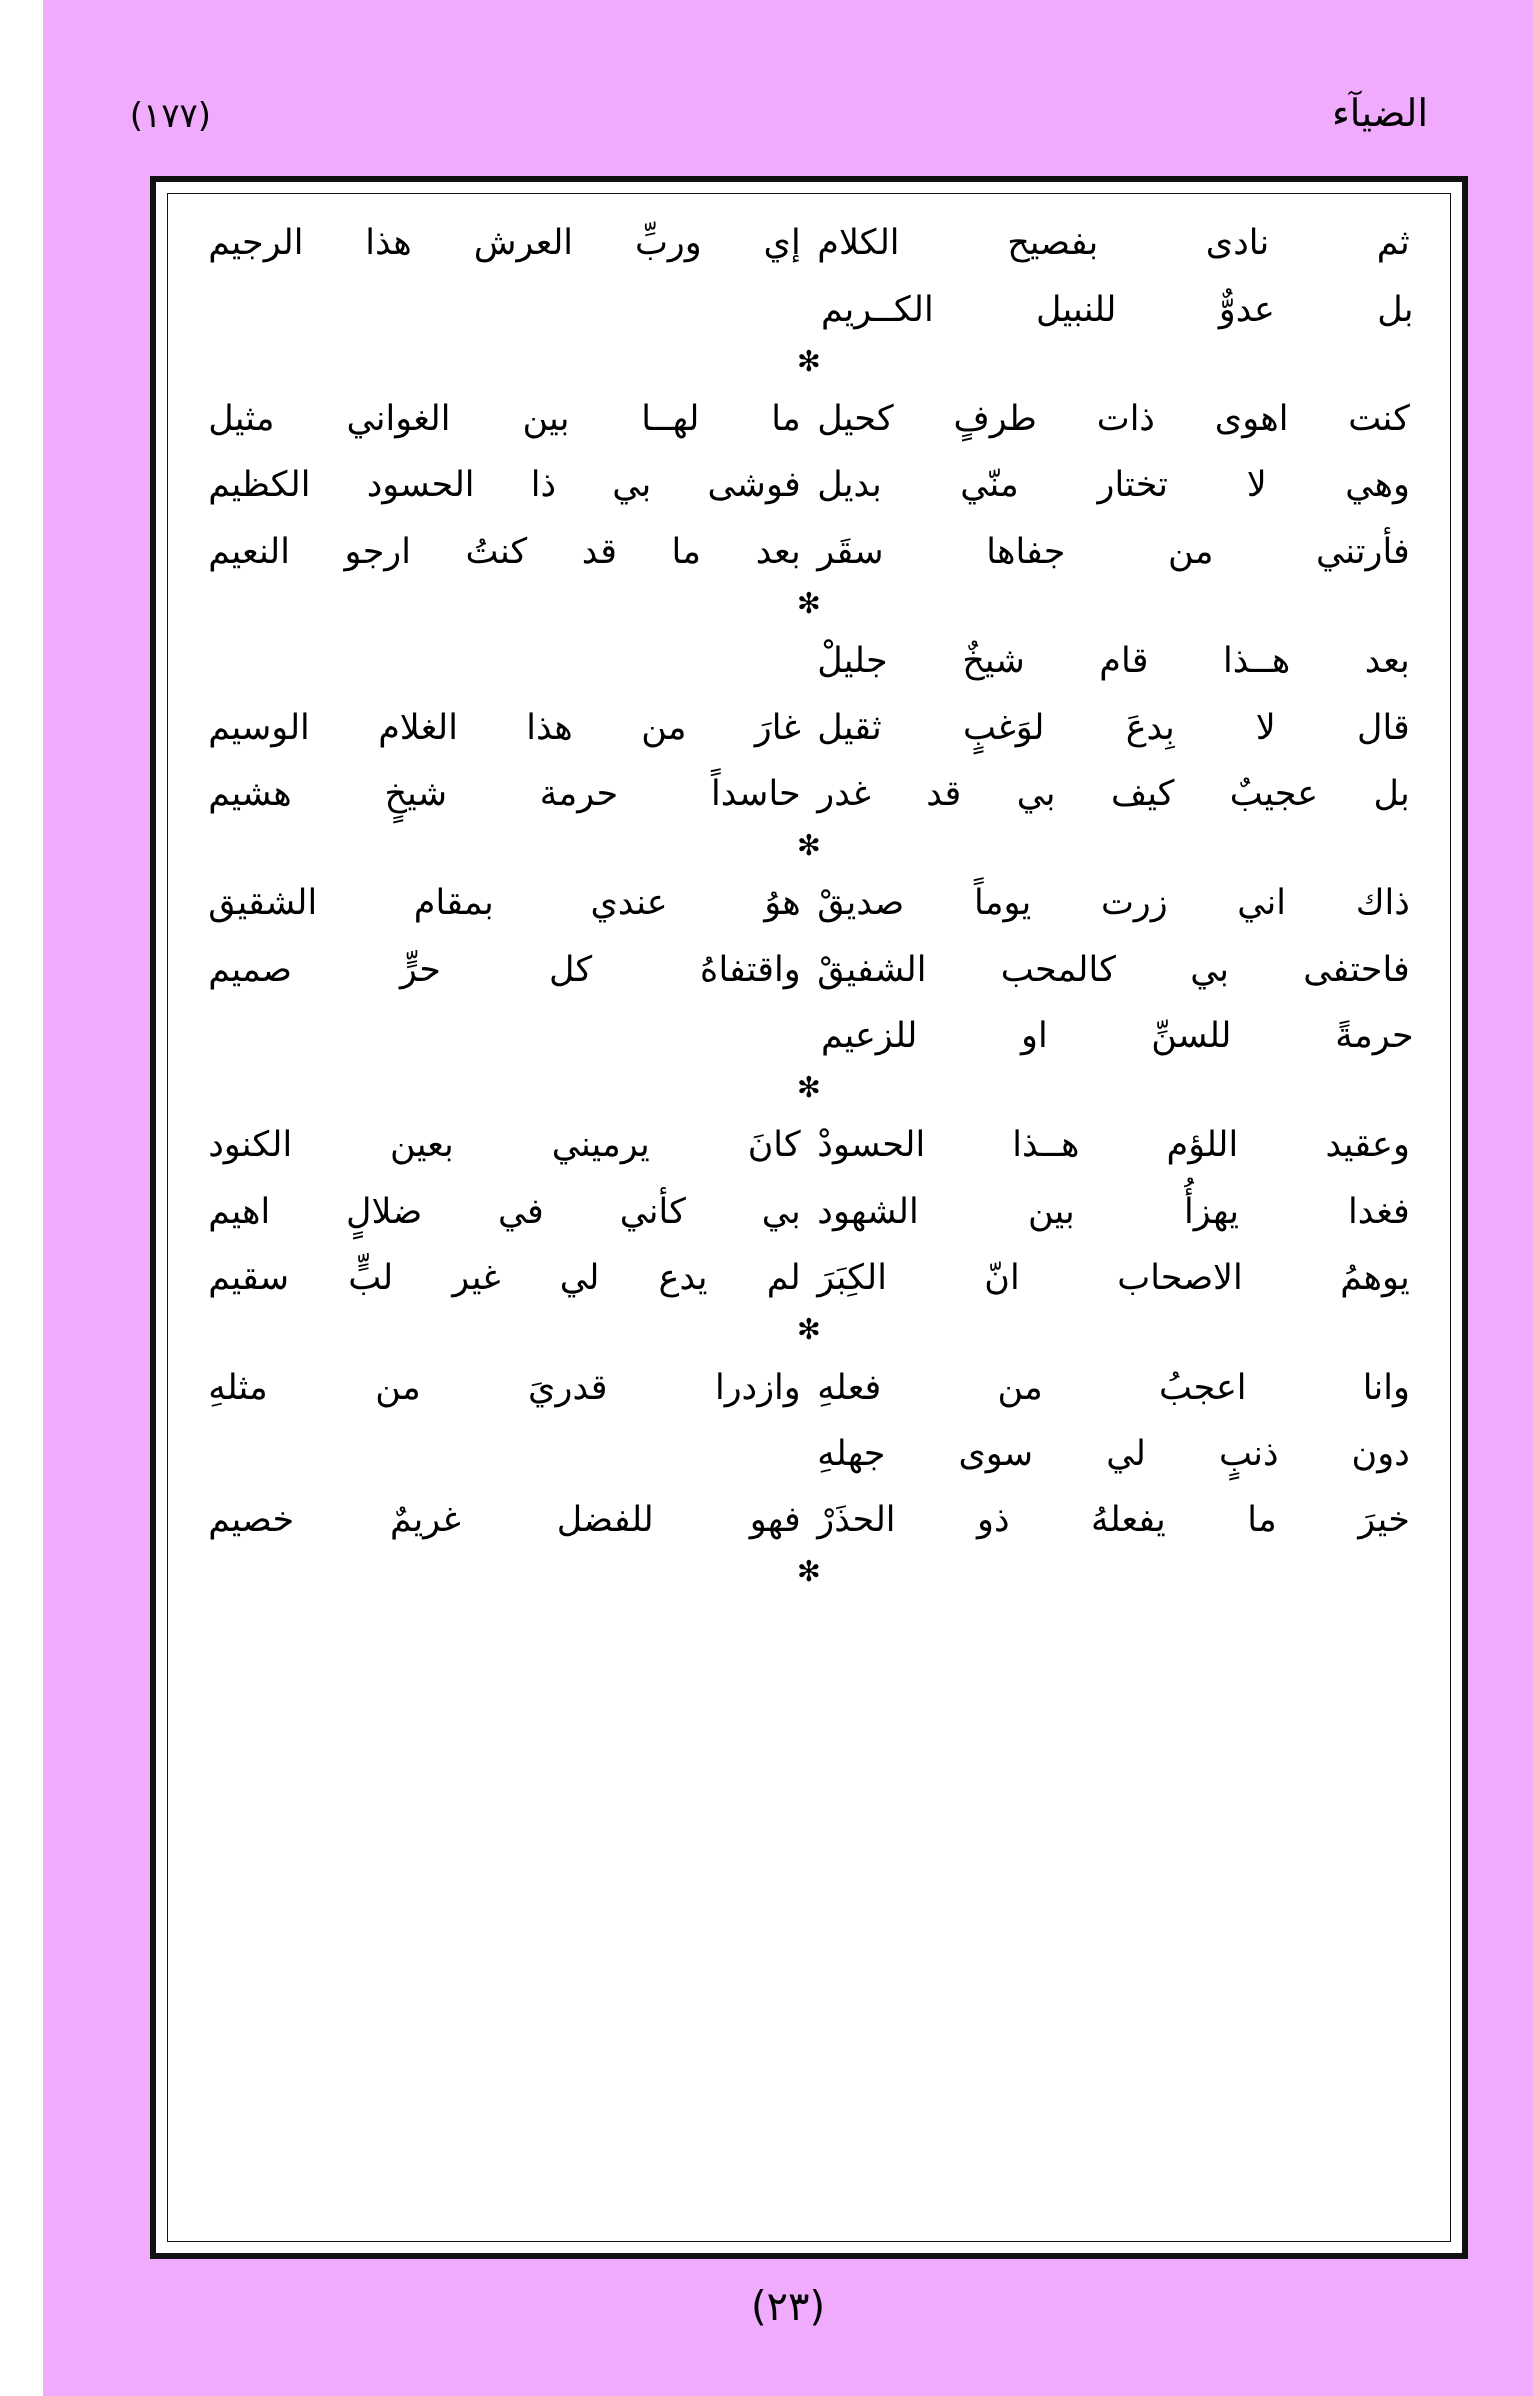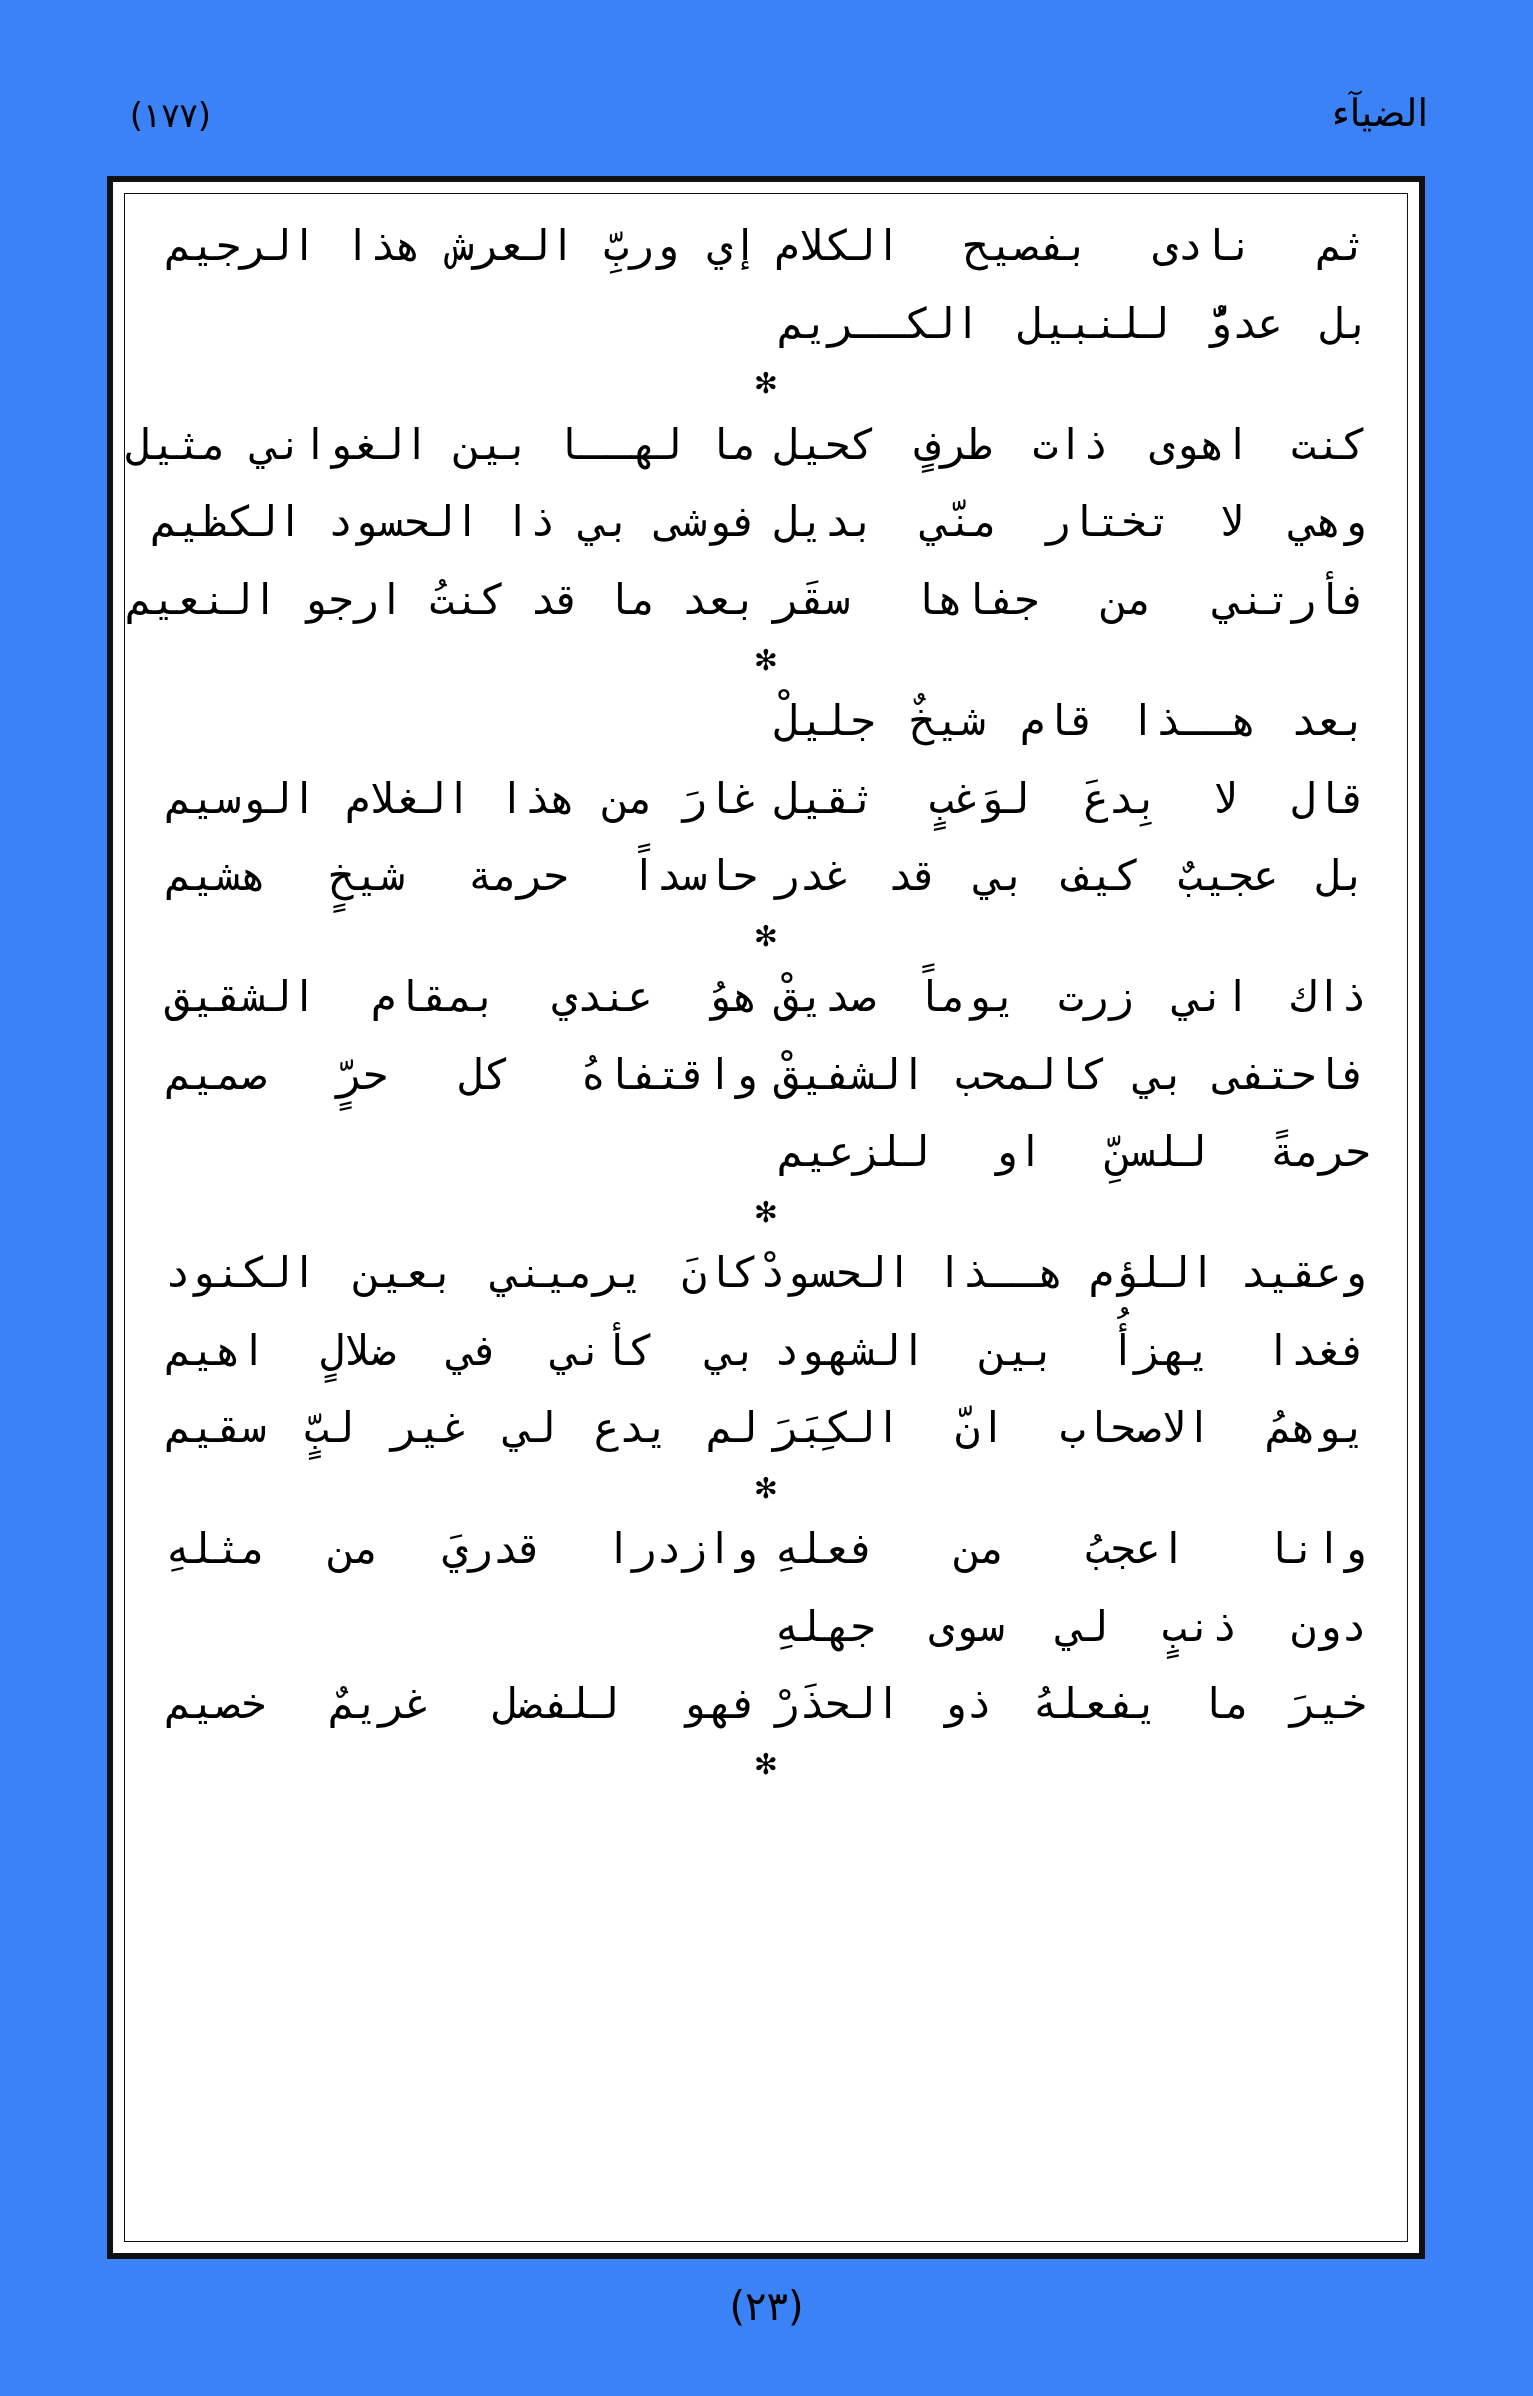--- a/index.html
+++ b/index.html
@@ -12,21 +12,22 @@
     height: 2397px;
     font-family: "DejaVu Sans", "Liberation Sans", sans-serif;
     color: #000000;
     position: relative;
     overflow: hidden;
   }
 
   .page {
     position: absolute;
     inset: 0;
-    background: #3b82f6;
+    background: #f0abfc;
+    margin-left: 43px;
   }
 
   
   .header {
     position: absolute;
     top: 91px;
     left: 105px;
     right: 105px;
     height: 57px;
   }
@@ -85,24 +86,24 @@
   }
   .verse-row {
     display: flex;
     flex-direction: row;
     align-items: baseline;
     justify-content: space-between;
     margin-bottom: 9.5px;
   }
   .hemistich {
     width: 49%;
-    font-size: 42px;
+    font-size: 35px;
     line-height: 1.62;
     white-space: nowrap;
-    font-family: Liberation Mono, monospace;
+    font-family: Liberation Serif, serif;
   }
   .hemistich.right {
     text-align: justify;
     text-align-last: justify;
     padding-right: 3.8px;
   }
   .hemistich.left {
     text-align: justify;
     text-align-last: justify;
     padding-left: 3.8px;

